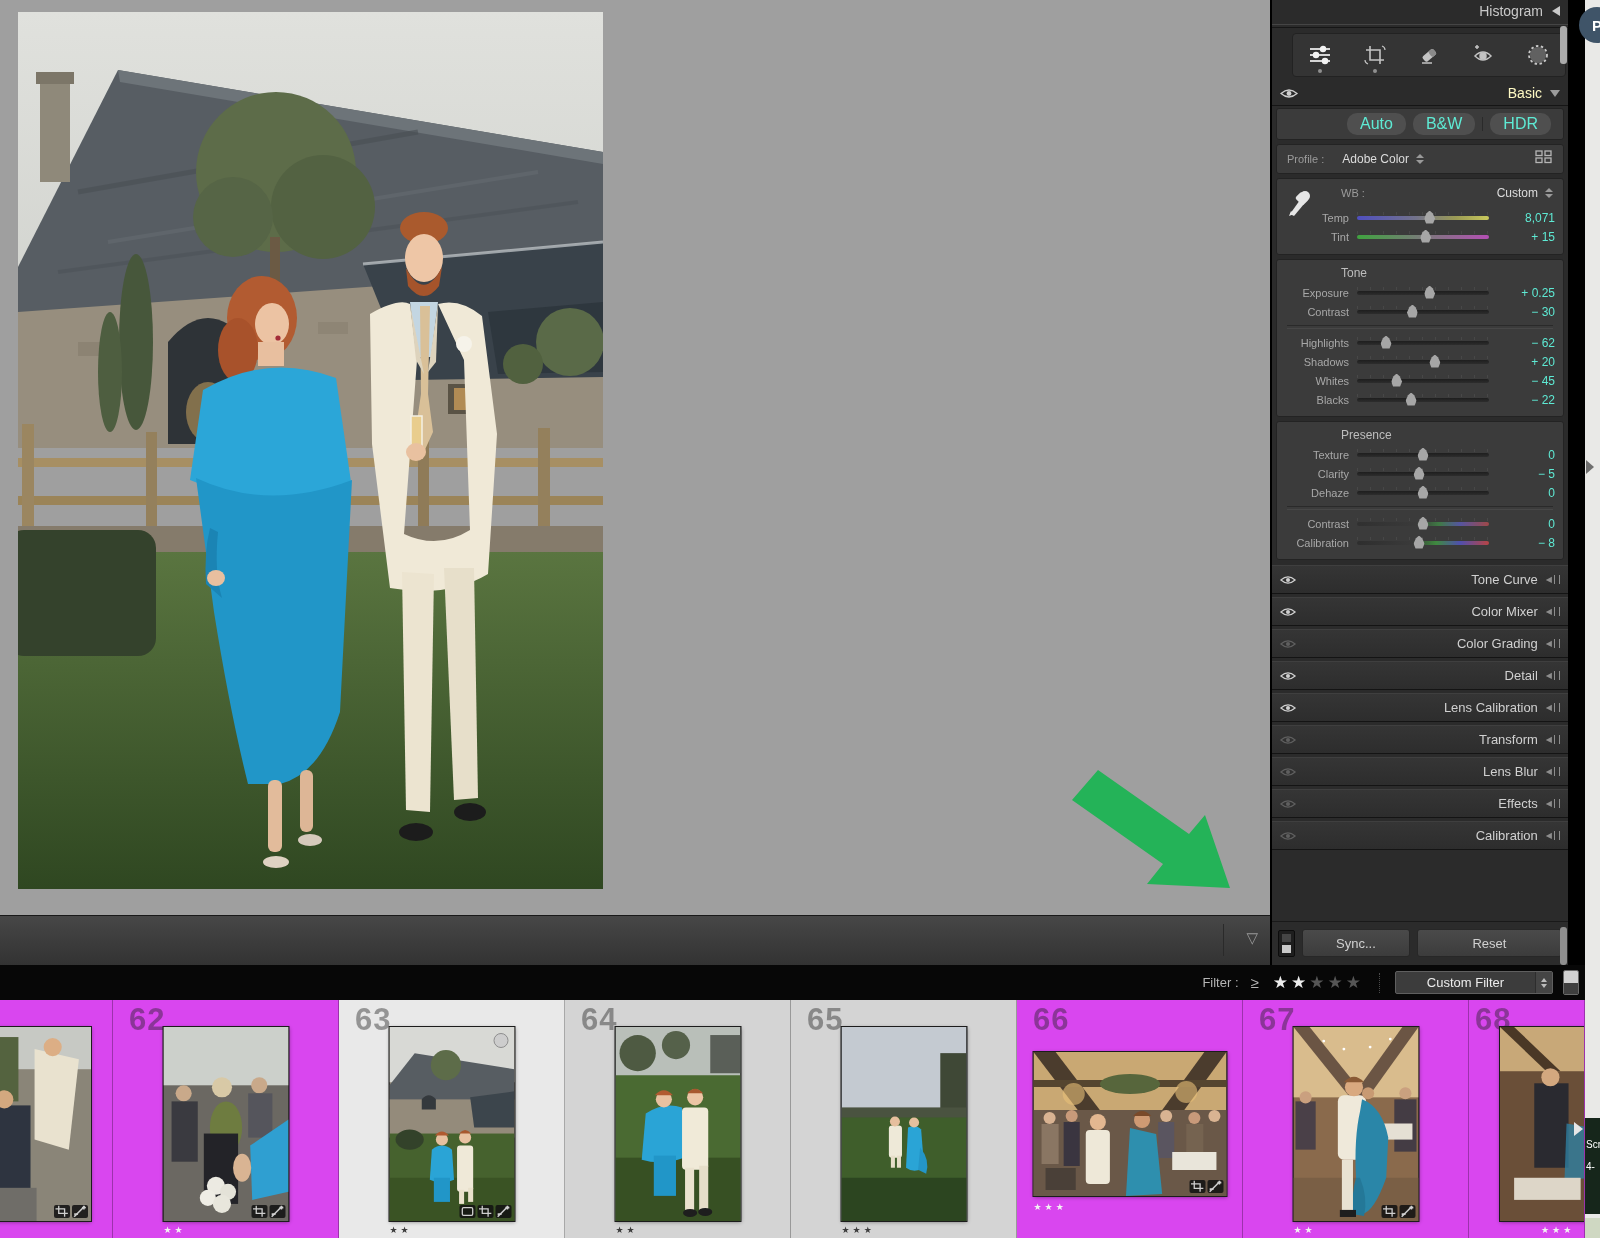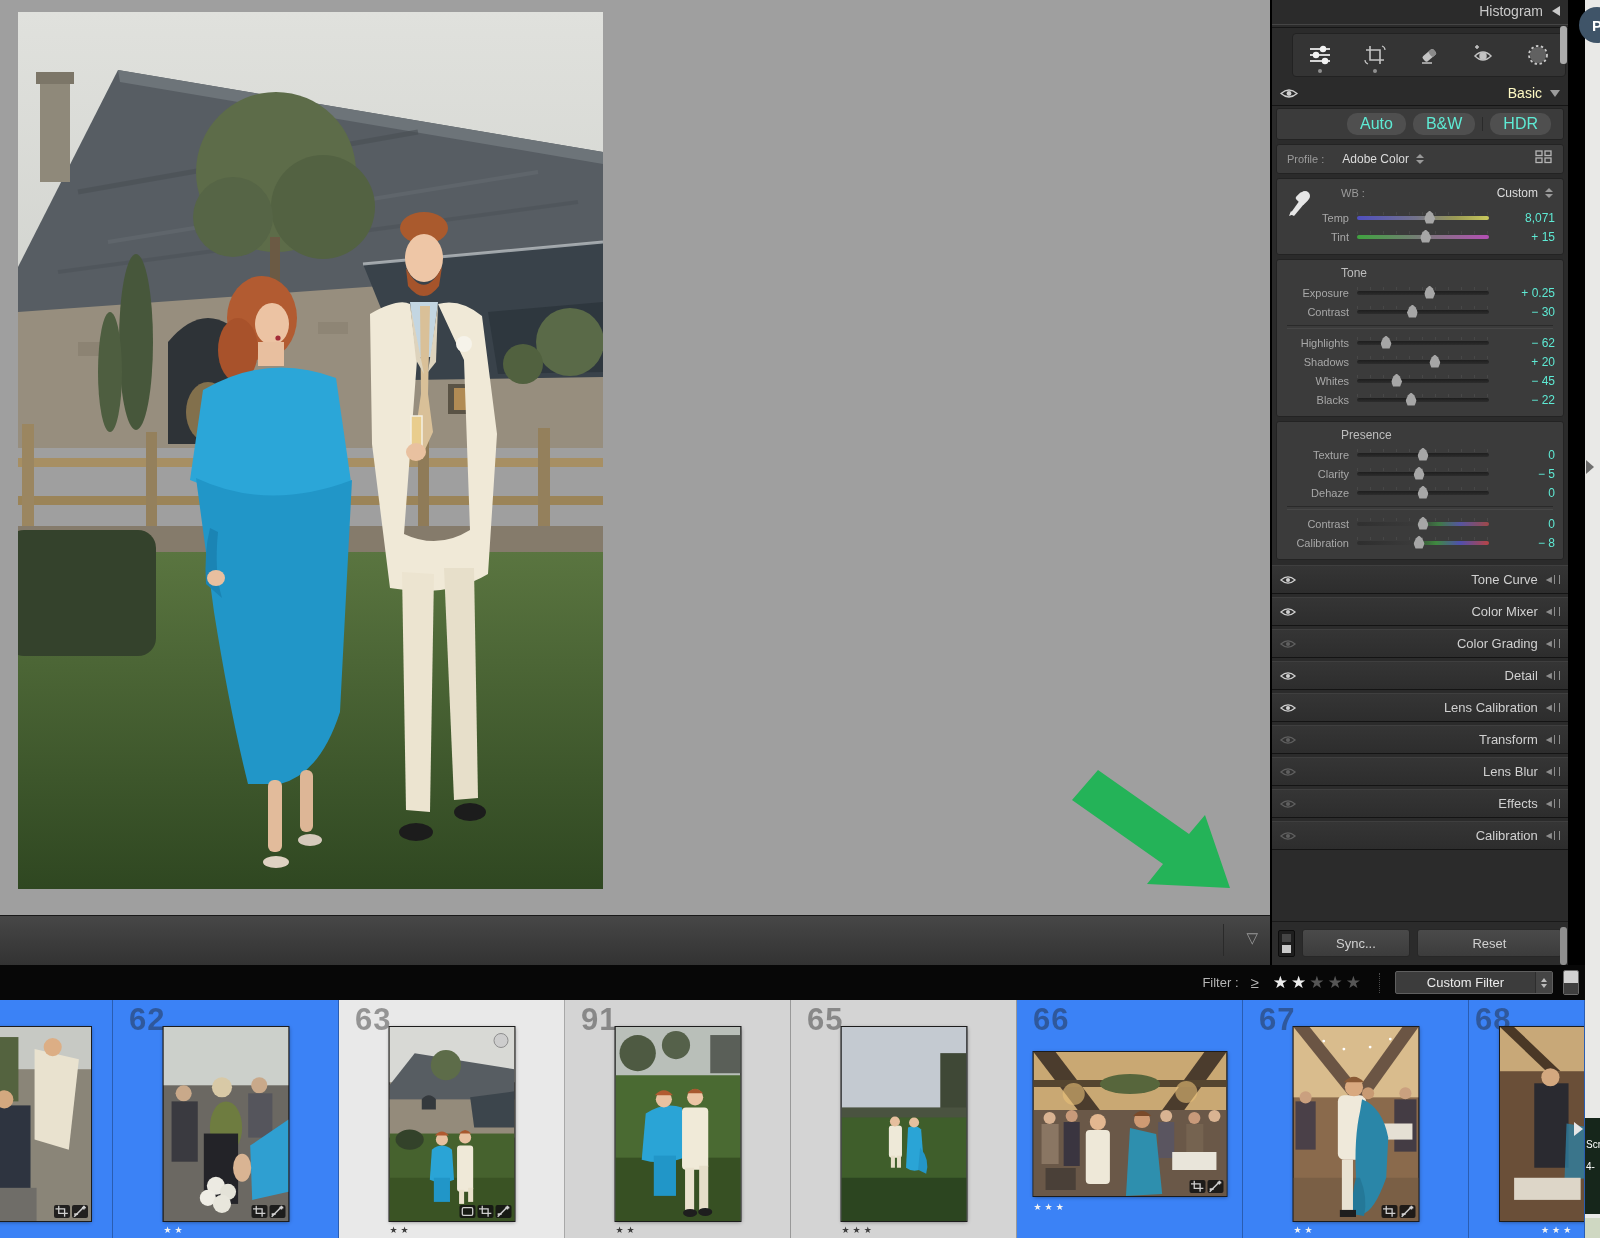--- a/index.html
+++ b/index.html
@@ -91,21 +91,21 @@
                  justify-content:center;gap:2px;border-left:1px solid #2d2d2d;background:#454545;}
   .f-select .car i{display:block;width:0;height:0;border-left:3px solid transparent;border-right:3px solid transparent;}
   .f-select .car .up{border-bottom:4px solid #bdbdbd;} .f-select .car .dn{border-top:4px solid #bdbdbd;}
   .f-switch{width:14px;height:23px;border:1px solid #6a6a6a;border-radius:2px;margin-right:6px;
             display:flex;flex-direction:column;overflow:hidden;}
   .f-switch .t{flex:1;background:#d2d2d2;} .f-switch .b{flex:1;background:#3f3f3f;}
   
   .filmstrip{position:absolute;left:0;top:1000px;width:1585px;height:238px;background:#101010;display:flex;}
   .cell{position:relative;height:238px;overflow:hidden;border-right:1px solid rgba(0,0,0,.28);box-sizing:border-box;}
   .c-part{width:113px;} .c-std{width:226px;} .c-last{flex:1;}
-  .bg-gray{background:#3b82f6;} .bg-sel{background:#e9e9e9;} .bg-semi{background:#d4d4d4;}
+  .bg-gray{background:#d946ef;} .bg-sel{background:#e9e9e9;} .bg-semi{background:#d4d4d4;}
   .num{position:absolute;top:2px;left:16px;font-size:31px;font-weight:bold;color:rgba(30,30,30,.42);letter-spacing:1px;}
   .thumb{position:absolute;top:27px;left:50%;transform:translateX(-50%);width:125px;height:194px;background:#222;
          box-shadow:0 0 0 1px #1c1c1c,0 1px 4px rgba(0,0,0,.45);}
   .thumb svg{display:block;width:100%;height:100%;}
   .thumb.land{width:193px;height:144px;top:52px;}
   .thumb.cutL{left:-34px;transform:none;}
   .thumb.cutR{left:31px;transform:none;}
   .badges{position:absolute;right:3px;bottom:3px;display:flex;gap:2px;}
   .badge{width:16px;height:13px;background:rgba(18,18,18,.88);border-radius:2px;display:flex;align-items:center;justify-content:center;}
   .qc-circle{position:absolute;top:6px;right:6px;width:13px;height:13px;border-radius:50%;background:#cdcdcd;border:1px solid #8e8e8e;}
@@ -702,21 +702,21 @@
                 <line x1="8.5" y1="0.5" x2="8.5" y2="3.5"></line>
                 <line x1="1" y1="7" x2="4" y2="7"></line>
               </svg>
             </span>
         </div>
       </div>
       <div class="cellstars dark">★★</div>
     </div>
 
     <div class="cell c-std bg-semi">
-      <div class="num">91</div>
+      <div class="num">64</div>
       <div class="thumb">
         <svg viewBox="0 0 124 193" preserveAspectRatio="none">
           <rect width="124" height="193" fill="#b9bfb9"></rect>
           <circle cx="22" cy="26" r="18" fill="#4e5a42"></circle>
             <circle cx="60" cy="18" r="14" fill="#55614a"></circle>
           <rect x="94" y="8" width="30" height="38" fill="#5a5f58"></rect>
           <rect x="0" y="48" width="124" height="145" fill="#4a6a32"></rect>
           <rect x="0" y="130" width="124" height="63" fill="#375023"></rect>
           <path d="M30 86 Q48 74 66 80 L68 130 Q46 138 26 132 Z" fill="#2aa4d6"></path>
           <rect x="38" y="128" width="22" height="40" fill="#2196c8"></rect>

